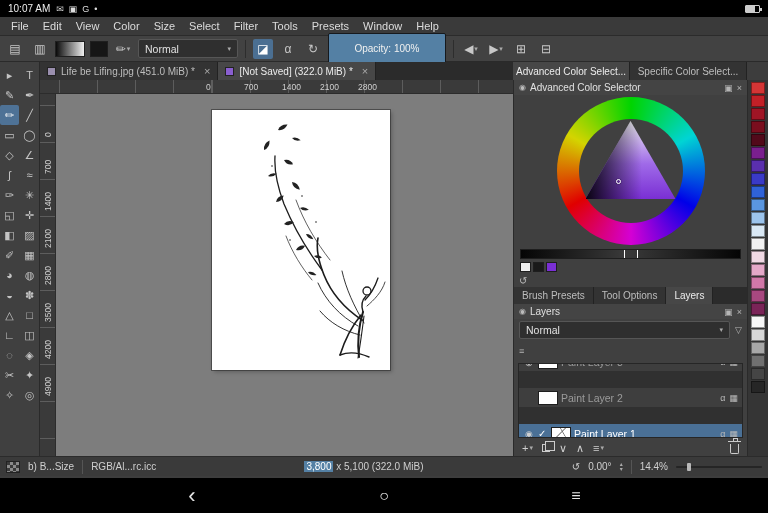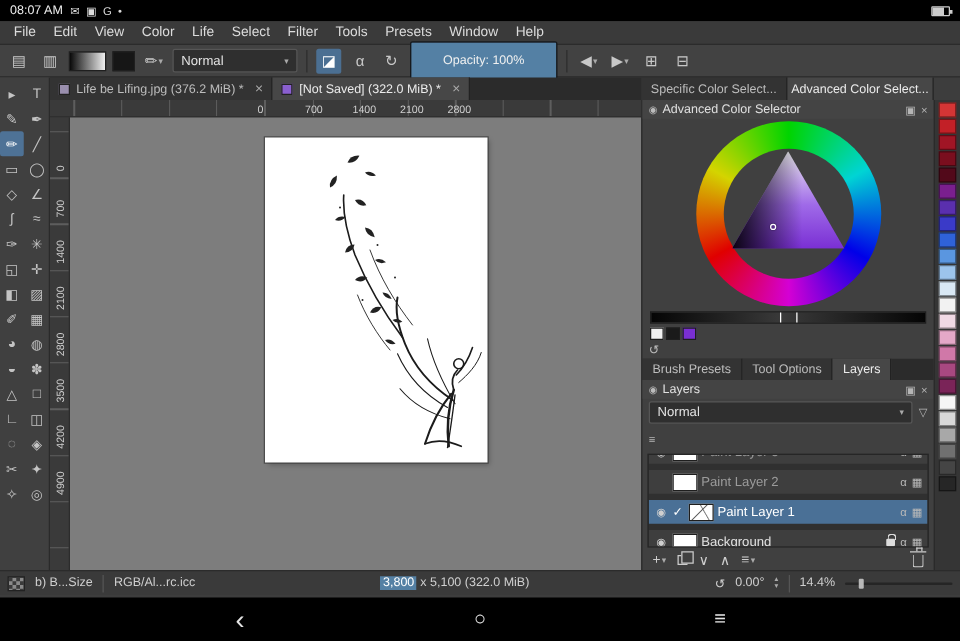--- a/index.html
+++ b/index.html
@@ -107,21 +107,21 @@
   .rflex{flex:1}
 
   .docker-tabs{height:17px;flex:0 0 17px;background:#2b2b2b;display:flex}
   .docker-tabs .tab{font-size:10px;padding:0 8px}
   .blend-row{height:22px;flex:0 0 22px;display:flex;align-items:center;gap:5px;padding:2px 5px}
   .blend-row .dropdown{flex:1;height:18px}
   .opacity-row{height:20px;flex:0 0 20px;display:flex;align-items:center;gap:5px;padding:1px 5px}
   .sl-layer{flex:1;height:17px}
   .layer-list{flex:1;background:#303030;margin:2px 4px 0 4px;overflow:hidden;border:1px solid #262626}
   .layer-row{height:19px;display:flex;align-items:center;gap:3px;padding:0 4px;background:#3e3e3e;
-             margin-bottom:5px;font-size:10.5px;color:#e0e0e0}
+             margin-bottom:17px;font-size:10.5px;color:#e0e0e0}
   .layer-row.partial{margin-top:-12px}
   .layer-row.selected{background:#4a7096;color:#fff}
   .layer-row.dimmed .lname{color:#9b9b9b}
   .eye{width:12px;text-align:center;color:#cfcfcf;font-size:9px}
   .eye::before{content:"◉"}
   .layer-row.hidden .eye::before{visibility:hidden}
   .check{width:10px;font-size:10px;color:#fff;display:none}
   .check::before{content:"✓"}
   .layer-row.selected .check{display:block}
   .thumb{width:20px;height:14px;background:#fff;border:1px solid #1e1e1e;flex:0 0 20px}
@@ -169,39 +169,39 @@
   .nav-back{left:25%;font-size:22px;line-height:1}
   .nav-home{left:50%;font-size:16px}
   .nav-recents{left:75%;font-size:16px}
 </style>
 </head>
 <body>
 
 <div id="app">
 
   <div class="a-status">
-    <span>08:07 AM</span>
+    <span>10:07 AM</span>
     <span style="display:flex;gap:5px;align-items:center">
 
     <span class="st-ico">✉</span>
         <span class="st-ico">▣</span>
         <span class="st-ico">G</span>
         <span class="st-ico">•</span>
       </span>
     <span class="spacer"></span>
     <span class="battery"></span>
   </div>
 
   <div class="menubar">
 
   <span class="menu-item">File</span>
       <span class="menu-item">Edit</span>
       <span class="menu-item">View</span>
       <span class="menu-item">Color</span>
-      <span class="menu-item">Life</span>
+      <span class="menu-item">Size</span>
       <span class="menu-item">Select</span>
       <span class="menu-item">Filter</span>
       <span class="menu-item">Tools</span>
       <span class="menu-item">Presets</span>
       <span class="menu-item">Window</span>
       <span class="menu-item">Help</span>
     </div>
 
   <div class="toolbar">
     <span class="tbtn">▤</span>
@@ -340,21 +340,21 @@
       </div>
       <div class="tool">
         <span>◎</span>
       </div>
     </div>
 
   <div class="doc-tabs">
 
   <span class="tab">
         <span class="doc-ico" style="background: rgb(154, 143, 174);"></span>
-        <span>Life be Lifing.jpg (376.2 MiB) *</span>
+        <span>Life be Lifing.jpg (451.0 MiB) *</span>
         <span class="tab-close">×</span>
       </span>
       <span class="tab active">
         <span class="doc-ico" style="background: rgb(138, 95, 208);"></span>
         <span>[Not Saved] (322.0 MiB) *</span>
         <span class="tab-close">×</span>
       </span>
     </div>
 
   <div class="corner"></div>
@@ -432,25 +432,25 @@
             <circle cx="90" cy="86" r="0.8"></circle>
           <circle cx="78" cy="130" r="0.8"></circle>
             <circle cx="104" cy="112" r="0.8"></circle>
         </g>
       </svg>
     </div>
   </div>
 
   <div class="right-tabs">
 
-  <span class="tab">
+  <span class="tab active">
+        <span>Advanced Color Select...</span>
+      </span>
+      <span class="tab">
         <span>Specific Color Select...</span>
-      </span>
-      <span class="tab active">
-        <span>Advanced Color Select...</span>
       </span>
     </div>
 
   <div class="rpanel">
     <div class="docker-head">
       <span class="dk-ico">◉</span>
       <span>Advanced Color Selector</span>
       <span class="spacer"></span>
       <span class="mini-ico">▣</span>
       <span class="mini-ico">×</span>

